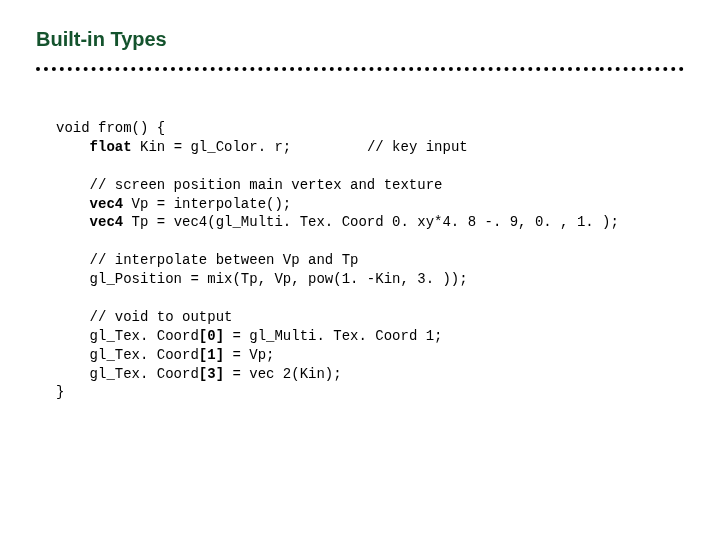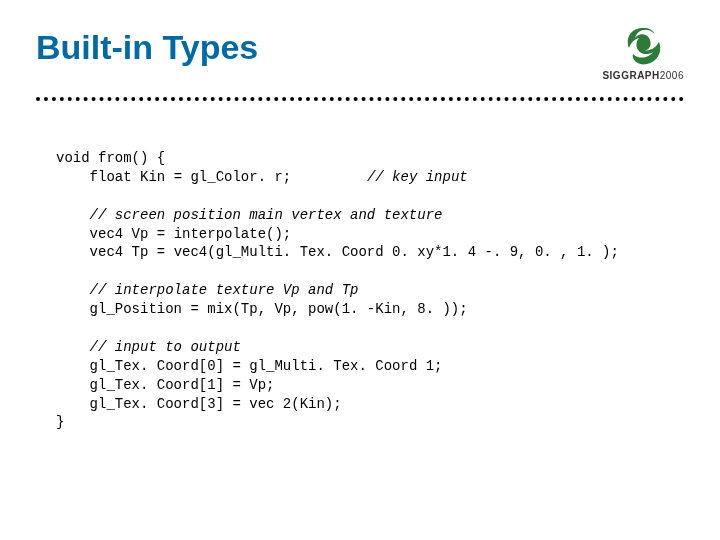--- a/index.html
+++ b/index.html
@@ -11,23 +11,23 @@
     position: relative;
     overflow: hidden;
   }
   .header {
     padding: 28px 36px 10px 36px;
     display: flex;
     justify-content: space-between;
     align-items: flex-start;
   }
   .title {
-    font-size: 34px;
+    font-size: 20px;
     font-weight: bold;
-    color: #0369a1;
+    color: #14532d;
   }
   .logo-block {
     display: flex;
     flex-direction: column;
     align-items: center;
     margin-top: -4px;
   }
   .logo-svg { width: 44px; height: 44px; }
   .logo-text {
     font-size: 10px;
@@ -42,45 +42,39 @@
     border-top: 4px dotted #000;
   }
   .code-block {
     padding: 48px 56px 0 56px;
     font-family: "Courier New", Courier, monospace;
     font-size: 14px;
     line-height: 1.35;
     color: #000;
     white-space: pre;
   }
-  .kw { font-weight: normal; }
-  .cm { font-style: italic; }
+  .kw { font-weight: bold; }
+  .cm { }
 </style>
 </head>
 <body>
 
 <div class="header">
   <div class="title">Built-in Types</div>
-  <div class="logo-block">
-    <svg class="logo-svg" viewBox="0 0 44 44">
-      <path d="M22 4 C10 4 4 14 8 24 C10 18 16 12 24 14 C18 10 14 18 16 24 C18 30 26 32 32 28 C28 34 18 36 12 30 C10 36 18 42 26 40 C36 38 42 28 38 18 C36 22 30 28 22 26 C28 28 32 20 28 14 C26 10 18 8 14 14 C16 6 26 2 34 10 C30 4 26 4 22 4 Z" fill="#2e7a3a"></path>
-    </svg>
-    <div class="logo-text"><b>SIGGRAPH</b><span>2006</span></div>
-  </div>
 </div>
 
 <div class="divider"></div>
 
 <div class="code-block"><span>void from() {</span>
     <span class="kw">float</span><span> Kin = gl_Color. r;         </span><span class="cm">// key input</span>
 
     <span class="cm">// screen position main vertex and texture</span>
     <span class="kw">vec4</span><span> Vp = interpolate();</span>
-    <span class="kw">vec4</span><span> Tp = vec4(gl_Multi. Tex. Coord 0. xy*1. 4 -. 9, 0. , 1. );</span>
+    <span class="kw">vec4</span><span> Tp = vec4(gl_Multi. Tex. Coord 0. xy*4. 8 -. 9, 0. , 1. );</span>
 
-    <span class="cm">// interpolate texture Vp and Tp</span>
-    <span>gl_Position = mix(Tp, Vp, pow(1. -Kin, 8. ));</span>
+    <span class="cm">// interpolate between Vp and Tp</span>
+    <span>gl_Position = mix(Tp, Vp, pow(1. -Kin, 3. ));</span>
 
-    <span class="cm">// input to output</span>
+    <span class="cm">// void to output</span>
     <span>gl_Tex. Coord</span><span class="kw">[0]</span><span> = gl_Multi. Tex. Coord 1;</span>
     <span>gl_Tex. Coord</span><span class="kw">[1]</span><span> = Vp;</span>
     <span>gl_Tex. Coord</span><span class="kw">[3]</span><span> = vec 2(Kin);</span>
 <span>}</span></div>
 
 </body></html>

